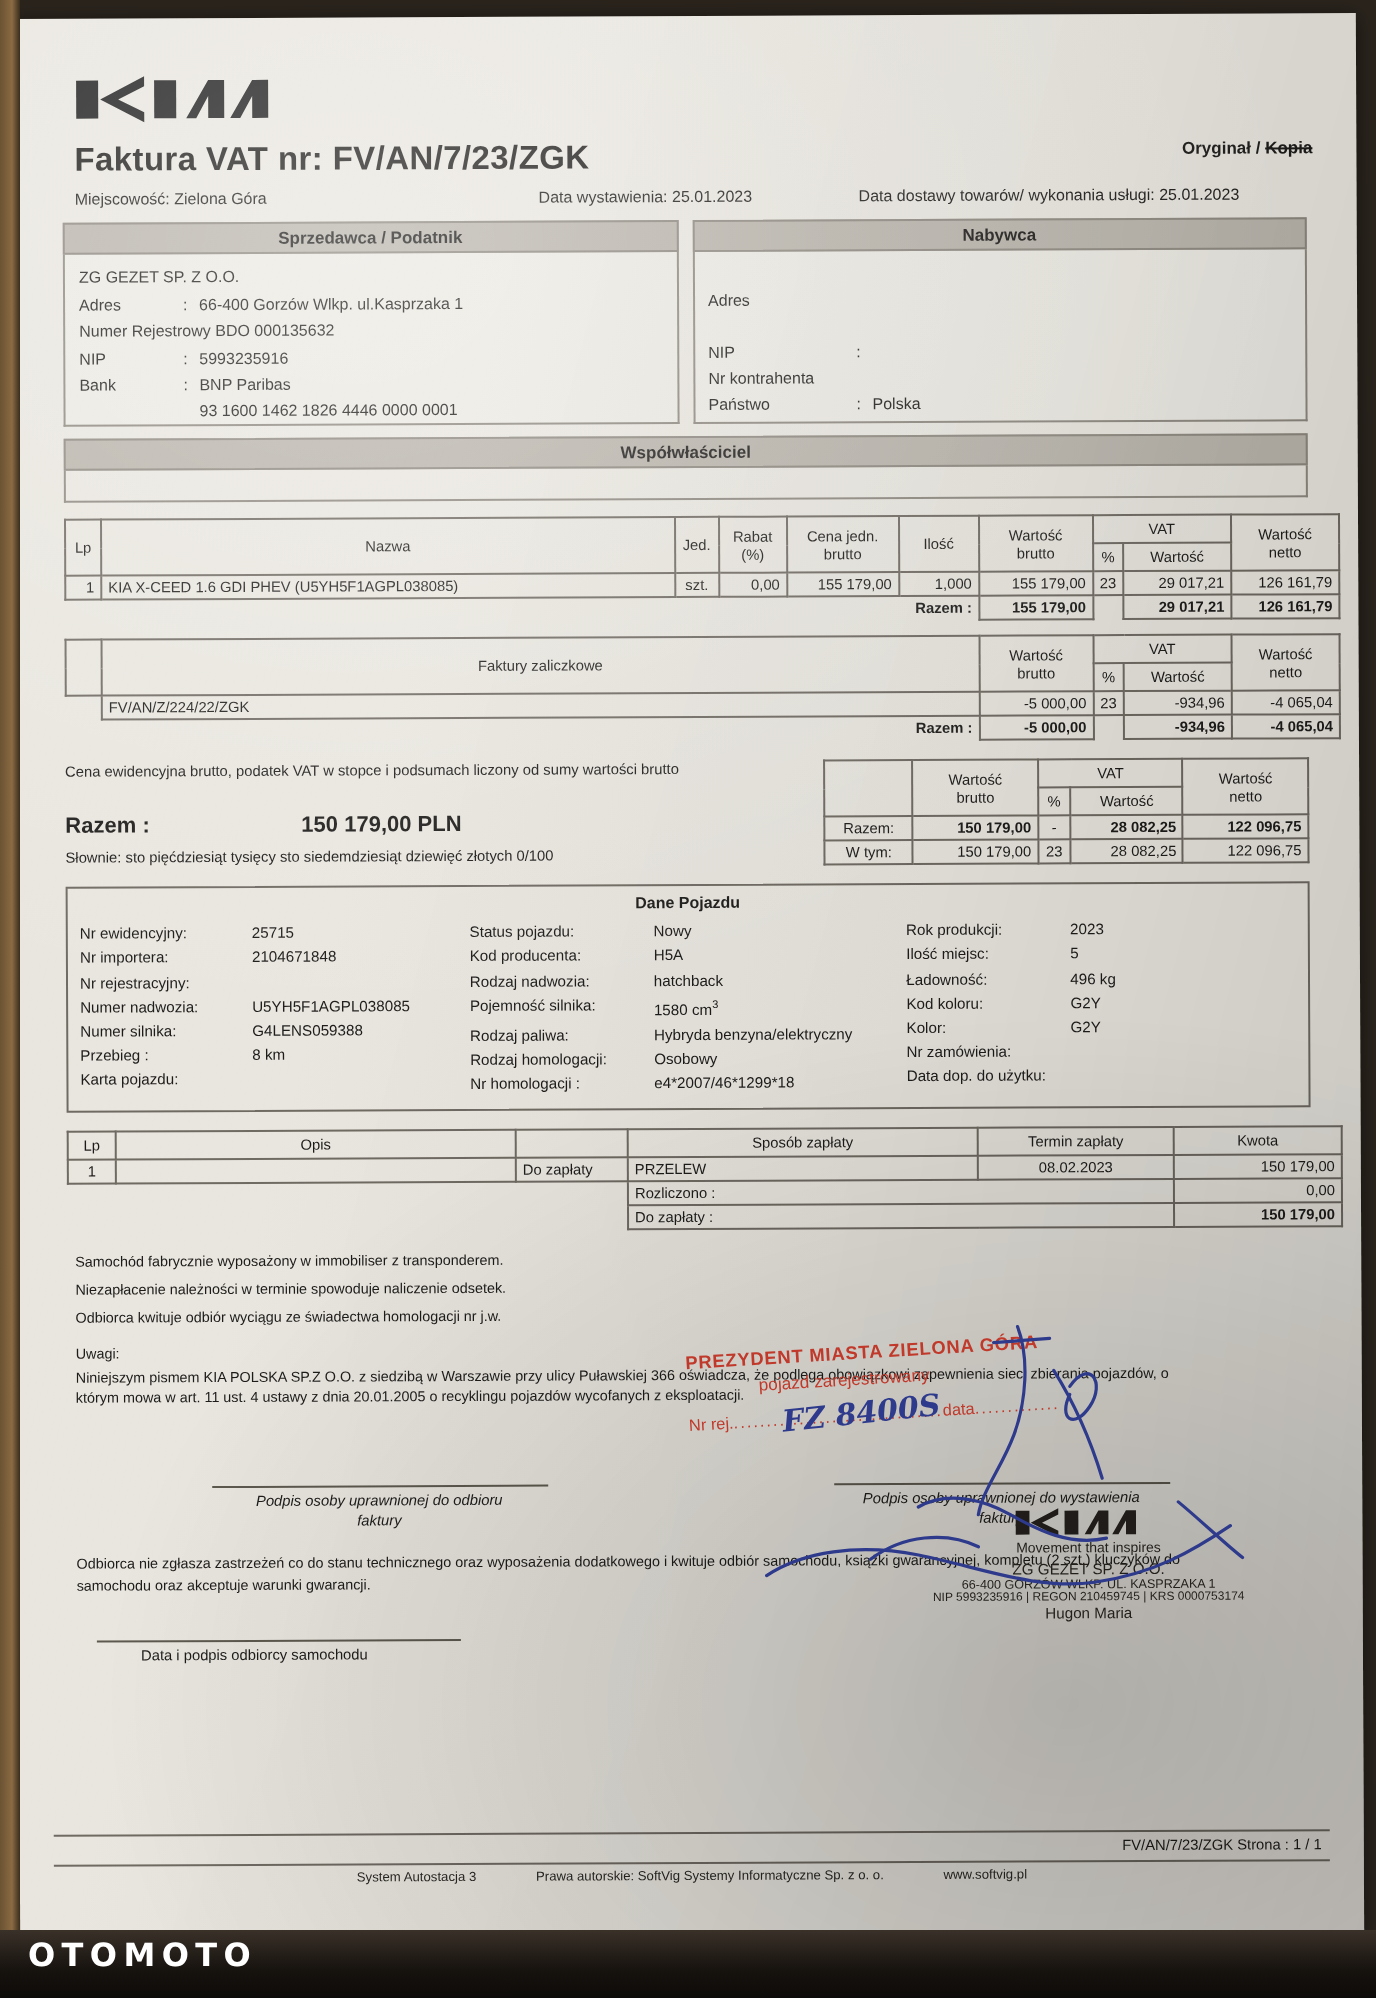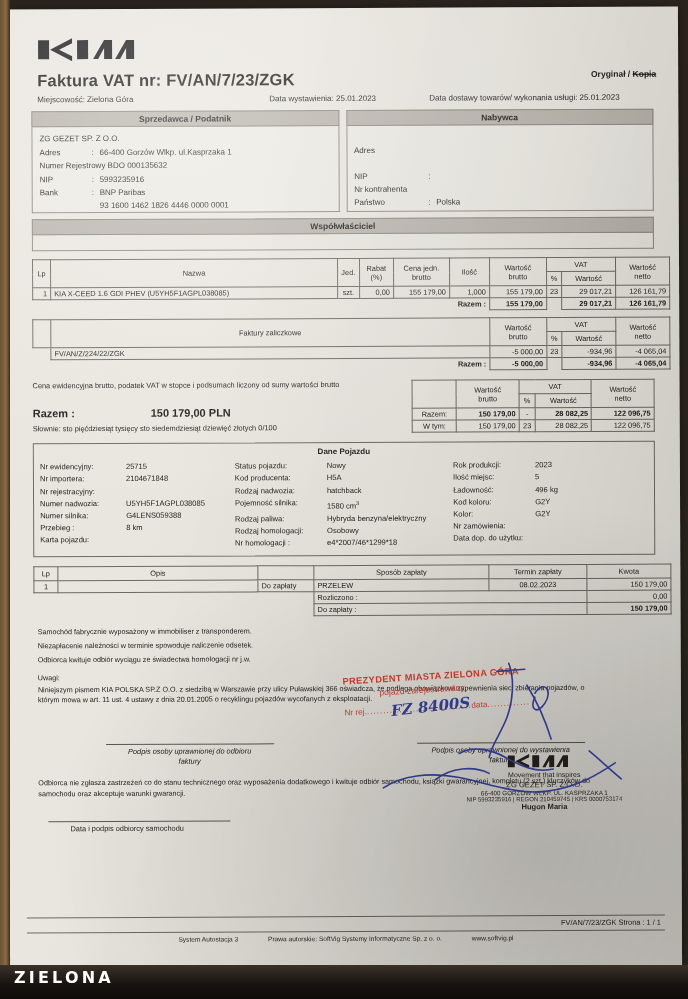--- a/index.html
+++ b/index.html
@@ -165,21 +165,21 @@
   
   .dealer-stamp{
     position:absolute; left:430px; top:745px; width:210px; z-index:6;
     text-align:center; color:#221f1b; pointer-events:none;
   }
   .dealer-stamp .kia-s{ width:74px; margin:0 auto; display:block; }
   .dealer-stamp .tag{ font-size:7px; margin-top:1px; }
   .dealer-stamp .l1{ font-size:7.6px; margin-top:2px; }
   .dealer-stamp .l2{ font-size:6.3px; }
   .dealer-stamp .l3{ font-size:6px; }
-  .dealer-stamp .nm{ font-size:7.6px; font-weight:bold; }
+  .dealer-stamp .nm{ font-size:7.6px; font-weight:normal; }
 
   
   #otomoto{
     position:absolute; left:14px; bottom:12px; z-index:20;
     color:#ffffff; font-size:16px; font-weight:bold; letter-spacing:3.2px;
     font-family:"DejaVu Sans", sans-serif;
   }
   .bottom-band{
     position:absolute; left:0; bottom:0; width:688px; height:34px;
     background:linear-gradient(180deg,#3a3129 0%, #16120e 60%, #0d0b09 100%);
@@ -638,14 +638,14 @@
         <div class="l1">ZG GEZET SP. Z O.O.</div>
         <div class="l2">66-400 GORZÓW WLKP. UL. KASPRZAKA 1</div>
         <div class="l3">NIP 5993235916 | REGON 210459745 | KRS 0000753174</div>
         <div class="nm">Hugon Maria</div>
       </div>
 
     </div>
   </div>
 
   <div class="bottom-band"></div>
-  <div id="otomoto">ZIELONA</div>
+  <div id="otomoto">OTOMOTO</div>
 </div>
 
 </body></html>

